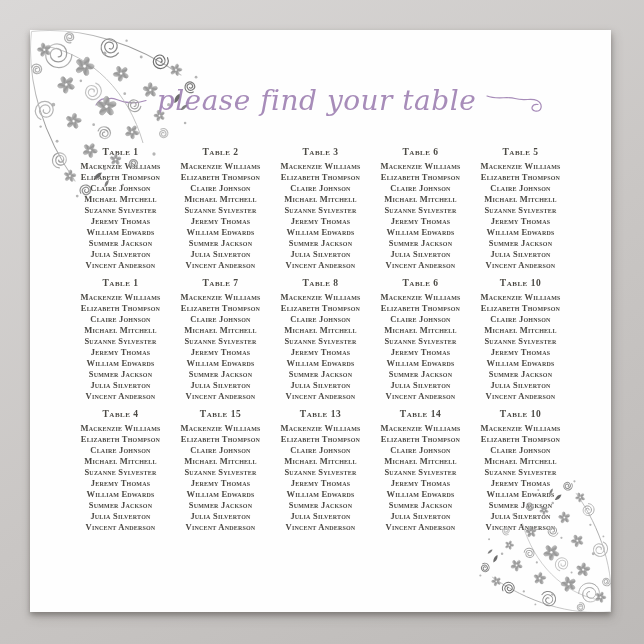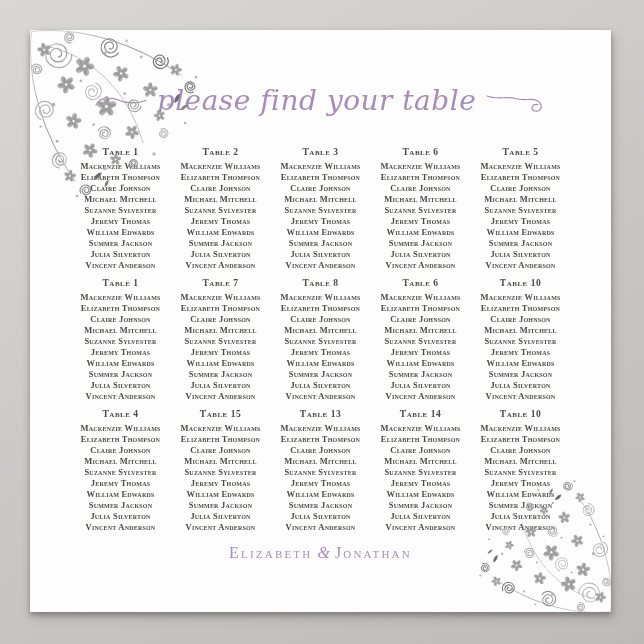--- a/index.html
+++ b/index.html
@@ -354,19 +354,16 @@
           <div class="guest">Suzanne Sylvester</div>
           <div class="guest">Jeremy Thomas</div>
           <div class="guest">William Edwards</div>
           <div class="guest">Summer Jackson</div>
           <div class="guest">Julia Silverton</div>
           <div class="guest">Vincent Anderson</div>
         </div>
       </div>
 
     <div class="footer">
-      <div class="couple">
-        <span>Elizabeth</span><span class="amp">&amp;</span><span>Jonathan</span>
-      </div>
     </div>
 
   </div>
 </div>
 
 </body></html>

